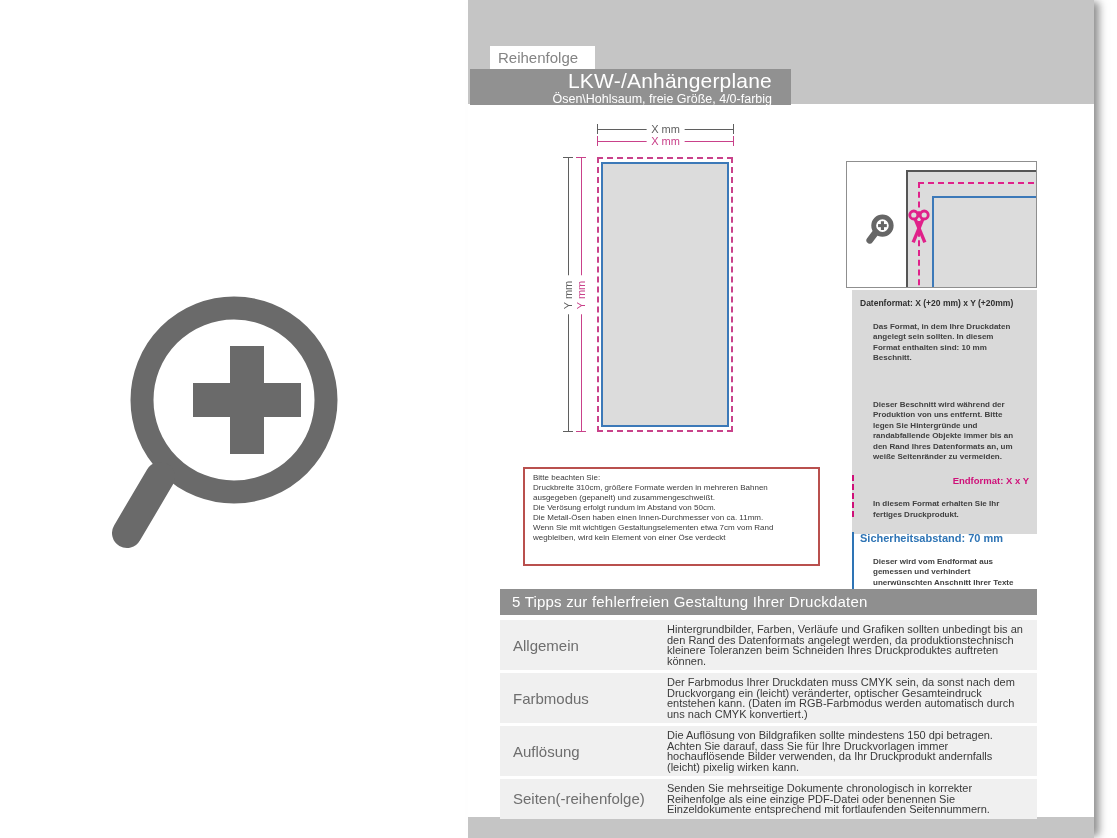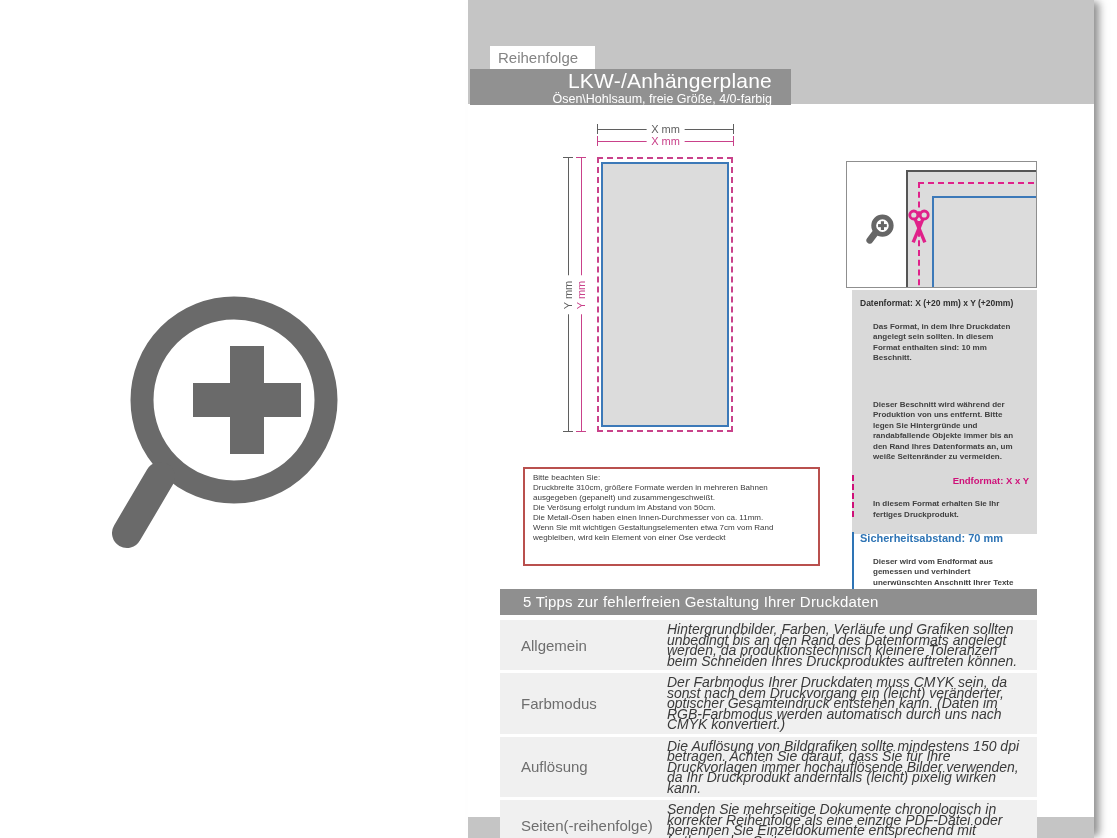--- a/index.html
+++ b/index.html
@@ -60,28 +60,28 @@
   .info .gap{height:10px;}
   .sec{position:relative;margin-top:11px;}
   .sec h4.mag-h{color:#cf1079;font-size:9.5px;text-align:right;}
   .sec h4.blue-h{color:#2e74b5;font-size:11px;}
   .sec .sideline{position:absolute;left:-8px;top:-1px;width:0;}
   .sec .sideline.dash{border-left:2px dashed #cf1079;height:42px;}
   .sec .sideline.solid{border-left:2px solid #2e74b5;height:62px;}
 
   
   .tips-header{left:32px;top:589px;width:537px;height:26px;background:#8f8f8f;color:#fff;
-               font-size:15px;line-height:26px;padding-left:23px;letter-spacing:.2px;}
+               font-size:15px;line-height:26px;padding-left:12px;letter-spacing:.2px;}
   .tips{left:32px;top:620px;width:537px;}
   .trow{display:flex;align-items:center;background:#f0f0f0;margin-bottom:3px;}
   .trow:nth-child(1){min-height:40px}.trow:nth-child(2){min-height:43px}
   .trow:nth-child(3){min-height:39px}.trow:nth-child(4){min-height:28px}
   .trow:nth-child(5){min-height:31px}
-  .trow .lab{width:167px;flex:0 0 167px;padding-left:21px;font-size:15px;color:#6e6e6e;box-sizing:border-box;}
-  .trow .txt{flex:1;padding:4px 14px 4px 0;font-size:14px;line-height:10.5px;color:#3a3a3a;font-style:italic;}
+  .trow .lab{width:167px;flex:0 0 167px;padding-left:13px;font-size:15px;color:#6e6e6e;box-sizing:border-box;}
+  .trow .txt{flex:1;padding:4px 14px 4px 0;font-size:11px;line-height:10.5px;color:#3a3a3a;}
 </style>
 </head>
 <body>
 
 <div class="stage">
 
   <svg class="big-zoom" viewBox="0 0 300 300">
     <circle cx="149" cy="145" r="92" fill="none" stroke="#6a6a6a" stroke-width="23"></circle>
     <line x1="75" y1="222" x2="42" y2="278" stroke="#6a6a6a" stroke-width="30" stroke-linecap="round"></line>
     <rect x="108" y="128" width="108" height="34" fill="#6a6a6a"></rect>

